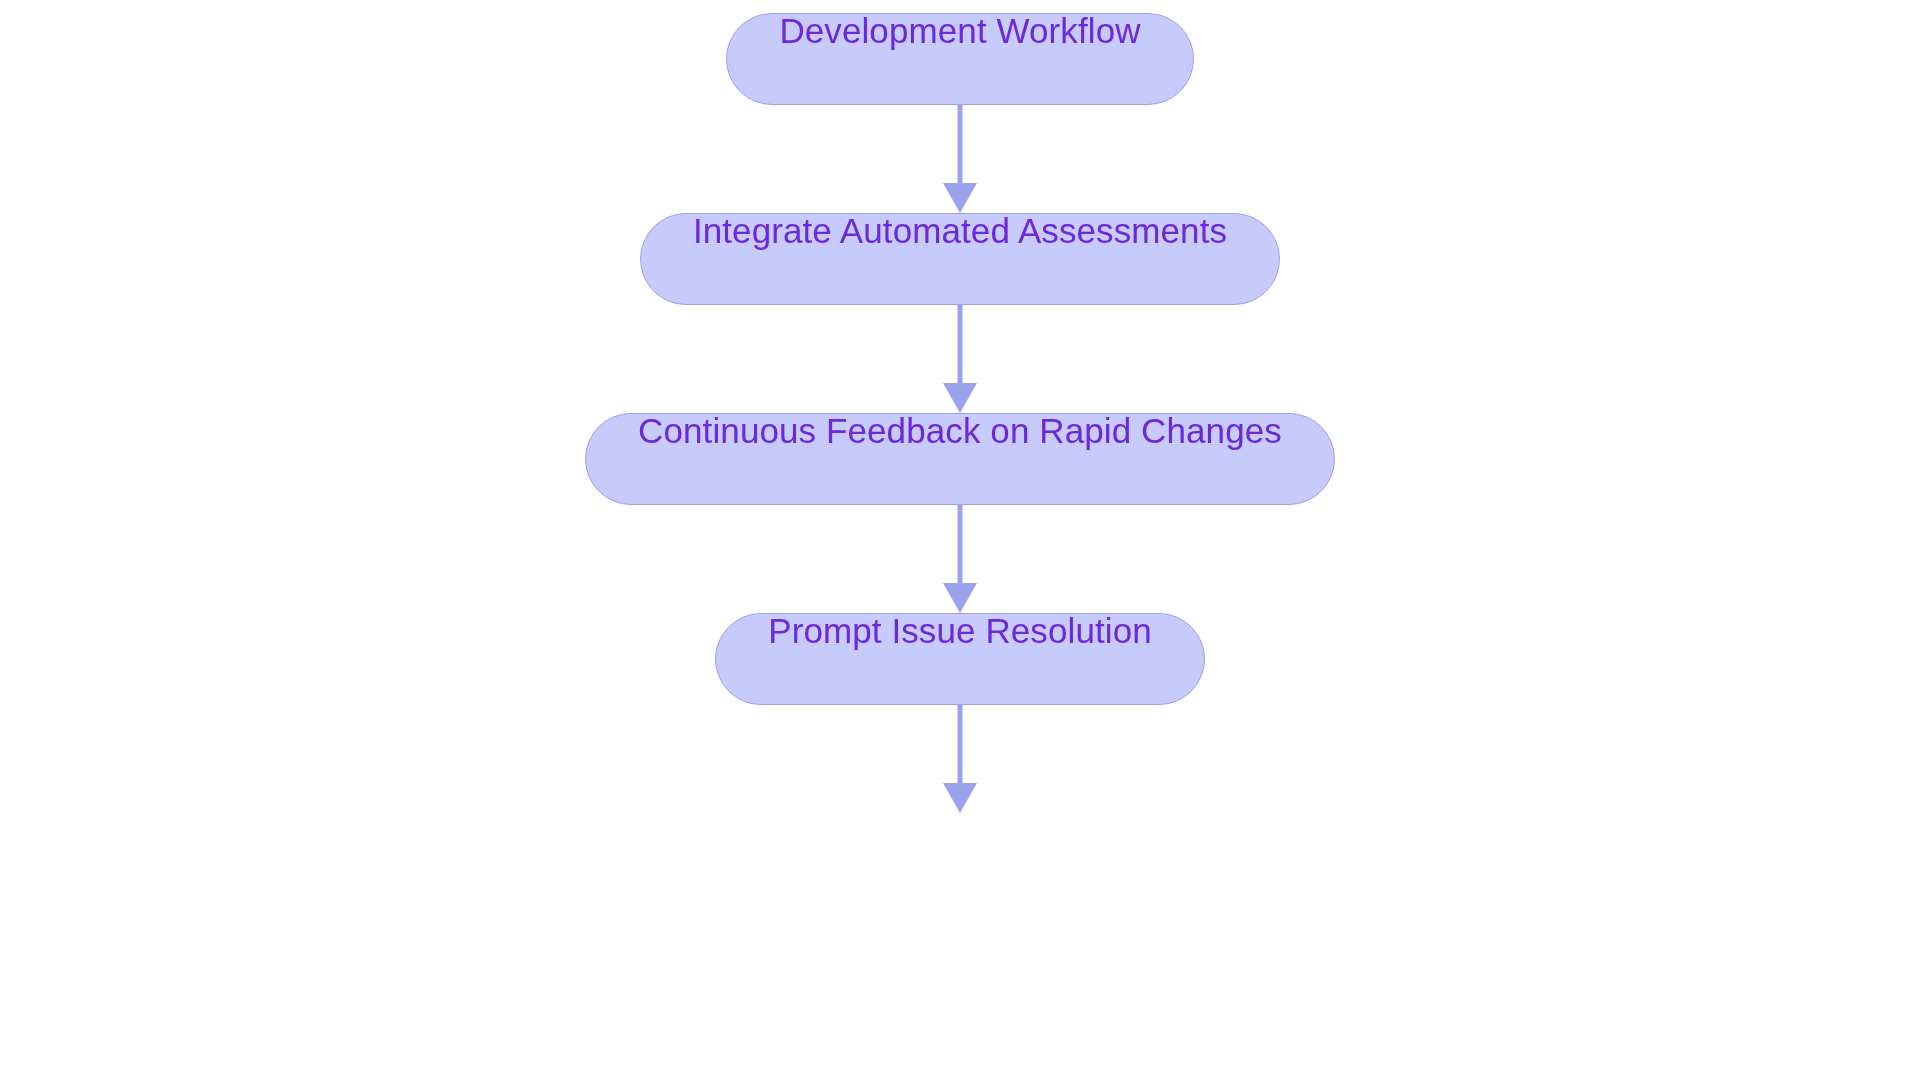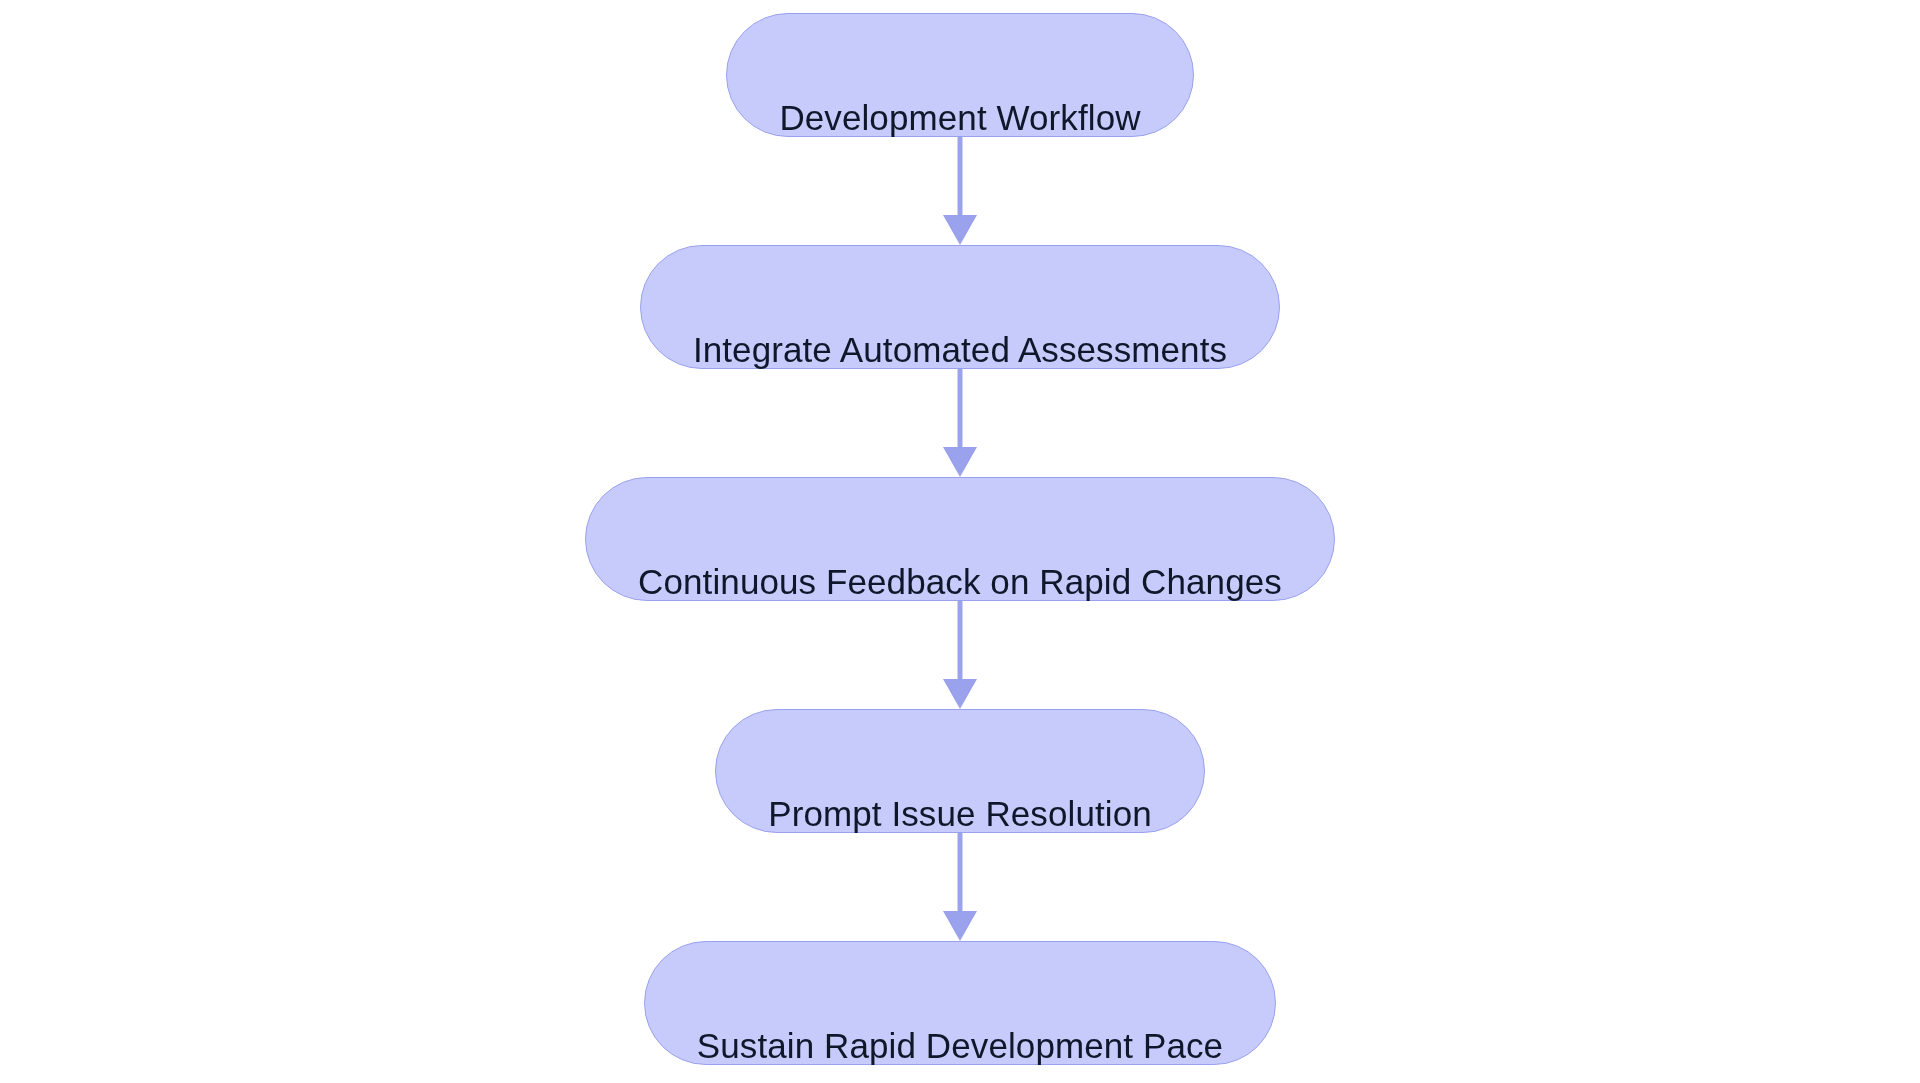--- a/index.html
+++ b/index.html
@@ -23,33 +23,33 @@
     top: 0;
     width: 1920px;
     height: 1083px;
     display: flex;
     flex-direction: column;
     align-items: center;
   }
   .node {
     box-sizing: border-box;
     display: flex;
-    align-items: flex-end;
+    align-items: flex-start;
     justify-content: center;
     background: #c7cbfb;
     border: 1.6px solid #9aa2ee;
     border-radius: 999px;
-    color: #0f172a;
+    color: #6d28d9;
     font-size: 35px;
     font-weight: 400;
     letter-spacing: 0.1px;
     white-space: nowrap;
     line-height: 1;
     padding: 0 52px;
-    height: 124px;
+    height: 92px;
     position: relative;
     z-index: 2;
   }
   .node-label {
     display: block;
     transform: translateY(-1px);
   }
   .connector {
     position: relative;
     width: 100%;
@@ -116,18 +116,15 @@
 
     <div class="node">
       <span class="node-label">Prompt Issue Resolution</span>
     </div>
 
     <div class="connector">
       <div class="stem"></div>
       <div class="head"></div>
     </div>
 
-    <div class="node">
-      <span class="node-label">Sustain Rapid Development Pace</span>
-    </div>
 
   </div>
 </div>
 
 </body></html>

